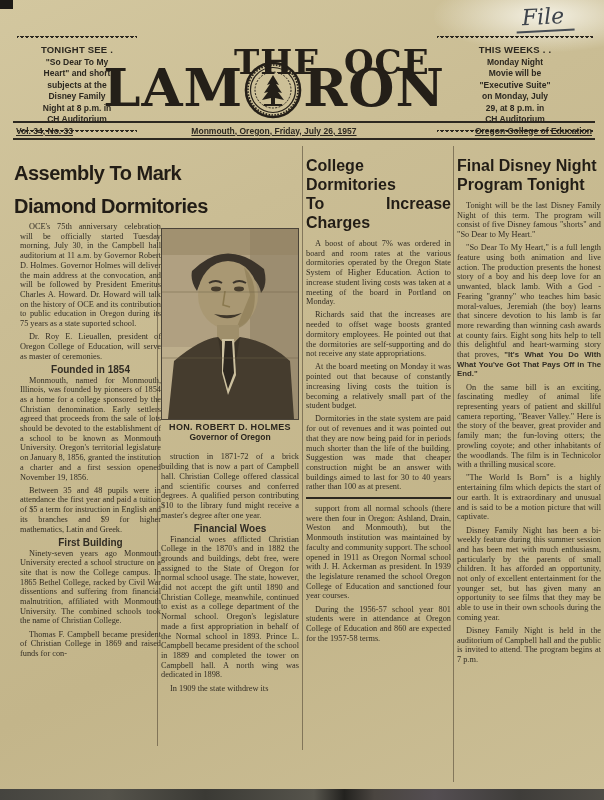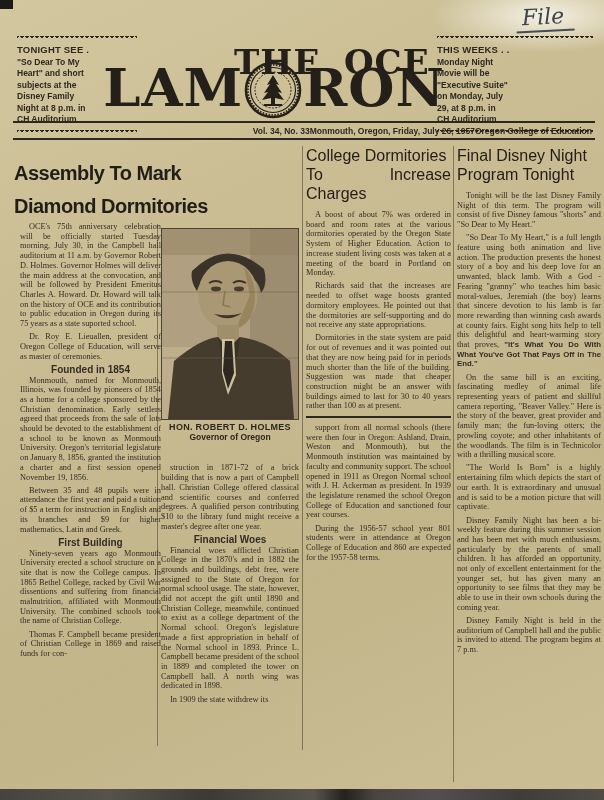--- a/index.html
+++ b/index.html
@@ -20,21 +20,21 @@
   }
   .file-note {
     position:absolute; top:5px; right:30px;
     font-family:"DejaVu Serif", serif; font-style:italic;
     font-size:22px; color:#3e444c; line-height:24px;
     border-bottom:2px solid #464c54; padding:0 10px 1px 6px;
     transform:rotate(-3deg);
   }
   
   .ear {
-    position:absolute; top:36px; width:120px; text-align:left;
+    position:absolute; top:36px; width:120px; text-align:center;
     font-family:"Liberation Sans", sans-serif; font-weight:bold;
     font-size:8.5px; line-height:11.5px; color:#2c2820;
   }
   .ear-left { left:17px; }
   .ear-right { left:437px; width:156px; }
   .zigzag {
     height:4px; margin-bottom:4px;
     background:
       linear-gradient(135deg,#2c2820 25%,transparent 25%) 0 0/5px 4px repeat-x,
       linear-gradient(225deg,#2c2820 25%,transparent 25%) 0 0/5px 4px repeat-x;
@@ -52,54 +52,54 @@
   .np-main {
     position:absolute; left:2px; top:18px; width:332px; height:70px;
     display:flex; align-items:center; justify-content:center;
     font-family:"DejaVu Serif", serif; font-weight:bold; font-size:53px; letter-spacing:1px;
   }
   .np-seal { margin:6px 1px 0; flex:0 0 auto; }
   
   .dateline {
     position:absolute; left:13px; top:121px; width:576px; height:15px;
     border-top:2px solid #2c2820; border-bottom:2px solid #2c2820;
-    display:flex; align-items:center; justify-content:flex-end;
+    display:flex; align-items:center; justify-content:space-between;
     font-family:"Liberation Sans", sans-serif; font-weight:bold; font-size:8.5px;
-    color:#2c2820; padding:0 3px;
+    color:#2c2820; padding:0 3px;text-decoration:underline;
   }
   
   .headline {
     position:absolute; left:14px; top:144px; width:290px;
     font-family:"Liberation Sans", sans-serif; font-weight:bold;
     font-size:20px; line-height:33px; letter-spacing:-0.5px; color:#221d16;
   }
   .colhead {
-    font-family:"Liberation Sans", sans-serif; font-weight:normal;
-    font-size:16px; line-height:19px; margin:0 0 7px; color:#221d16;
+    font-family:"Liberation Sans", sans-serif; font-weight:bold;
+    font-size:16px; line-height:19px; margin:10px 0 7px; color:#221d16;
   }
   .col {
     position:absolute; font-size:8.3px; line-height:9.7px;
     text-align:justify; color:#322d24; overflow:hidden;
   }
   .col p { margin:0 0 3.5px; text-indent:9px; }
   .col .subhead {
     font-family:"Liberation Sans", sans-serif; font-weight:bold;
     font-size:10px; margin:1px 0 1px; text-align:center;
   }
   .col1 { left:20px;  top:222px; width:141px; height:526px; }
   .col2 { left:161px; top:228px; width:138px; height:522px; }
   .col3 { left:306px; top:146px; width:145px; height:606px; }
   .col4 { left:457px; top:146px; width:144px; height:640px; }
   .vrule { position:absolute; width:1px; background:rgba(72,62,46,0.55); }
   .vr-a { left:157px; top:224px; height:522px; }
   .vr-b { left:302px; top:146px; height:604px; }
   .vr-c { left:453px; top:146px; height:636px; }
   .jump-rule { border:none; border-top:2px solid #2c2820; margin:5px 0 5px; }
   
-  .photo-fig { margin:0 0 21px; }
+  .photo-fig { margin:0 0 10px; }
   .photo { display:block; width:136px; height:190px; border:1px solid #4a4338; background:#b2a283; }
   .caption {
     text-align:center; font-family:"Liberation Sans", sans-serif; font-weight:bold;
     color:#2b261e; margin-top:3px;
   }
   .caption .c1 { font-size:9px; letter-spacing:.3px; }
   .caption .c2 { font-size:8.5px; }
   .bold-run { font-weight:bold; font-family:"Liberation Sans", sans-serif; font-size:7.8px; }
   .scan-bottom {
     position:absolute; left:0; top:789px; width:604px; height:11px;
@@ -219,20 +219,21 @@
       <p>In 1909 the state withdrew its</p>
     </div>
 
     <div class="col col3">
       <h2 class="colhead">
         <span>College Dormitories</span><br>
         <span>To Increase Charges</span>
       </h2>
       <p>A boost of about 7% was ordered in board and room rates at the various dormitories operated by the Oregon State System of Higher Education. Action to increase student living costs was taken at a meeting of the board in Portland on Monday.</p>
       <p>Richards said that the increases are needed to offset wage boosts granted dormitory employees. He pointed out that the dormitories are self-supporting and do not receive any state appropriations.</p>
+      <p>At the board meeting on Monday it was pointed out that because of constantly increasing living costs the tuition is becoming a relatively small part of the student budget.</p>
       <p>Dormitories in the state system are paid for out of revenues and it was pointed out that they are now being paid for in periods much shorter than the life of the building. Suggestion was made that cheaper construction might be an answer with buildings aimed to last for 30 to 40 years rather than 100 as at present.</p>
       <hr class="jump-rule">
       <p>support from all normal schools (there were then four in Oregon: Ashland, Drain, Weston and Monmouth), but the Monmouth institution was maintained by faculty and community support. The school opened in 1911 as Oregon Normal school with J. H. Ackerman as president. In 1939 the legislature renamed the school Oregon College of Education and sanctioned four year courses.</p>
       <p>During the 1956-57 school year 801 students were in attendance at Oregon College of Education and 860 are expected for the 1957-58 terms.</p>
     </div>
 
     <div class="col col4">
       <h2 class="colhead">
         <span>Final Disney Night</span><br>
         <span>Program Tonight</span>

